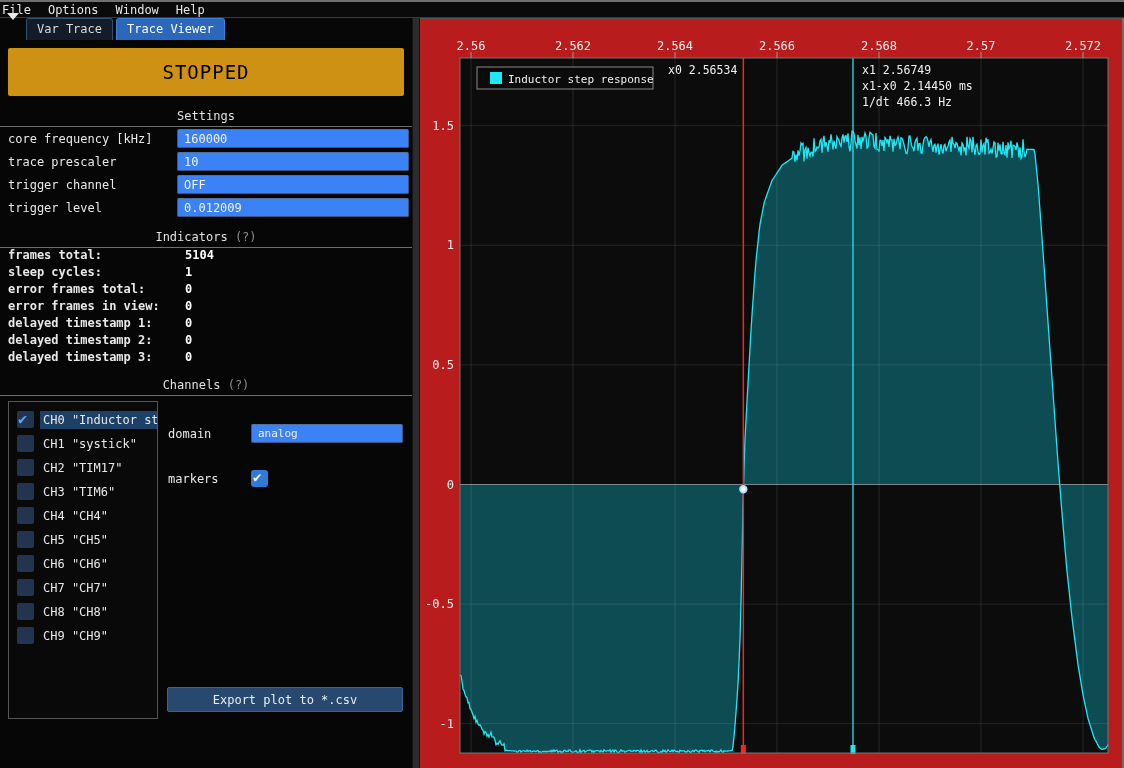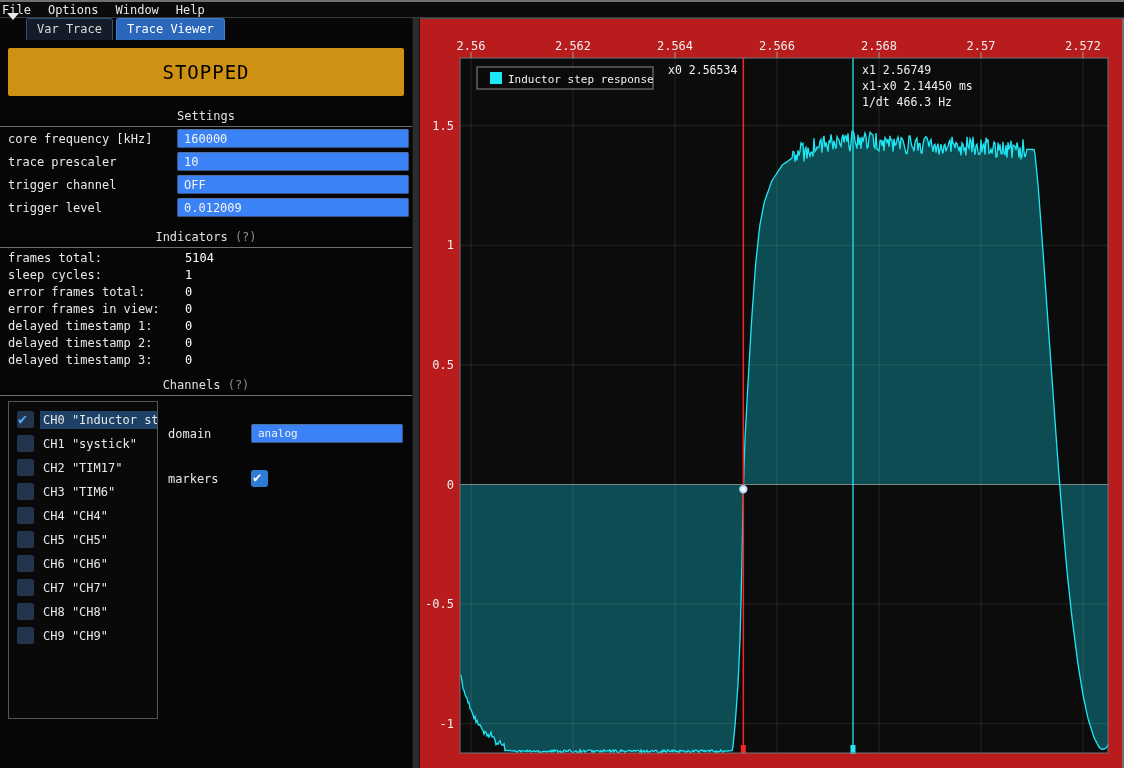--- a/index.html
+++ b/index.html
@@ -19,21 +19,21 @@
   .tab { font-size:12px; padding:3px 10px 4px 10px; border:1px solid #30506f; border-bottom:none; border-radius:3px 3px 0 0; background:#131c28; color:#dcdcdc; margin-right:3px; }
   .tab.active { background:#2b67ba; color:#fff; border-color:#3f7fd4; }
   .stopped { margin:8px; height:48px; background:#ce9113; border-radius:2px; display:flex; align-items:center; justify-content:center; font-size:19px; color:#000000; letter-spacing:1px; }
   .heading { text-align:center; font-size:12px; color:#e0e0e0; margin-top:13px; margin-bottom:3px; }
   .heading .help { color:#8c8c8c; }
   .sep { border:0; border-top:1px solid #6d6d6d; margin:0; }
   .set-row { display:flex; align-items:center; height:23px; padding-left:8px; }
   .set-row .lbl { flex:1; font-size:12px; color:#e8e8e8; }
   .field { background:#3b82f6; border:1px solid #3a5584; border-top-color:#50709f; border-radius:2px; font-size:12px; color:#f2f2f2; padding:1px 6px; height:19px; line-height:16px; white-space:nowrap; overflow:hidden; }
   .set-row .field { width:232px; margin-right:3px; }
-  .ind-row { display:flex; height:17px; align-items:flex-end; padding-left:8px; font-size:12px; }
+  .ind-row { display:flex; height:17px; align-items:flex-start; padding-left:8px; font-size:12px;font-weight:bold; }
   .ind-row .lbl { width:177px; }
   .ind-row .val { color:#fff; }
   .channels-area { position:relative; height:330px; }
   .ch-list { position:absolute; left:8px; top:5px; width:150px; height:318px; border:1px solid #565656; background:#090909; overflow:hidden; }
   .ch-row { display:flex; align-items:center; height:23px; margin-top:1px; }
   .ch-row:first-child { margin-top:6px; }
   .cb { width:17px; height:17px; margin-left:8px; background:#22344e; border-radius:2px; flex:none; position:relative; }
   .cb.checked::after { content:"✔"; position:absolute; left:1px; top:-1px; font-size:15px; color:#59a7f7; }
   .ch-label { margin-left:6px; font-size:12px; padding:2px 3px; white-space:nowrap; overflow:hidden; }
   .ch-row.selected .ch-label { background:#1d4166; }
@@ -179,20 +179,21 @@
       <div class="det-row" style="left:168px; top:28px;">
         <span class="det-lbl">domain</span>
         <span class="field det-field">analog</span>
       </div>
       <div class="det-row" style="left:168px; top:74px;">
         <span class="det-lbl">markers</span>
         <span class="cb-markers"></span>
       </div>
     </div>
 
+    <div class="export-btn">Export plot to *.csv</div>
   </div>
 
   <div class="divider"></div>
 
   <div class="right">
     <svg id="plot" width="702" height="749" viewBox="0 0 702 749">
         <rect x="40" y="39" width="648" height="695" fill="#0c0c0c"></rect>
         <path d="M40,465.5 L40,655.9 L41,656.7 L42,662.4 L43,669.7 L44,671.6 L45,675.4 L46,677.8 L47,678.8 L48,683.7 L49,683.5 L50,689.6 L51,690.4 L52,693.2 L53,696.0 L54,699.7 L55,697.5 L56,703.3 L57,701.3 L58,705.1 L59,706.2 L60,705.8 L61,707.5 L62,710.1 L63,711.2 L64,715.1 L65,712.6 L66,713.4 L67,717.0 L68,715.6 L69,718.1 L70,716.1 L71,713.4 L72,718.0 L73,717.7 L74,718.4 L75,721.2 L76,725.7 L77,724.4 L78,725.2 L79,723.1 L80,721.9 L81,724.8 L82,726.2 L83,726.2 L84,724.9 L85,731.7 L86,731.2 L87,731.5 L88,731.6 L89,731.7 L90,731.7 L91,731.8 L92,731.9 L93,731.9 L94,732.0 L95,732.1 L96,732.1 L97,733.2 L98,732.9 L99,731.7 L100,731.5 L101,733.2 L102,732.0 L103,731.8 L104,731.6 L105,732.4 L106,732.6 L107,731.2 L108,732.6 L109,731.9 L110,731.6 L111,733.0 L112,732.6 L113,732.1 L114,732.0 L115,732.3 L116,732.7 L117,731.8 L118,731.6 L119,733.4 L120,732.5 L121,733.4 L122,733.0 L123,732.3 L124,732.8 L125,732.2 L126,733.2 L127,732.3 L128,732.9 L129,732.3 L130,731.7 L131,733.1 L132,731.3 L133,732.7 L134,731.0 L135,732.4 L136,731.4 L137,731.3 L138,733.6 L139,732.5 L140,732.1 L141,733.5 L142,732.7 L143,733.3 L144,731.2 L145,731.3 L146,732.7 L147,732.0 L148,732.4 L149,730.8 L150,730.8 L151,732.4 L152,733.4 L153,733.2 L154,732.9 L155,732.5 L156,731.7 L157,733.4 L158,733.5 L159,733.3 L160,730.9 L161,733.6 L162,732.4 L163,731.8 L164,731.3 L165,733.4 L166,732.4 L167,732.0 L168,731.4 L169,731.1 L170,731.2 L171,731.1 L172,733.3 L173,731.7 L174,733.5 L175,731.8 L176,731.6 L177,732.0 L178,731.4 L179,732.0 L180,733.2 L181,731.5 L182,732.5 L183,733.1 L184,730.8 L185,732.1 L186,731.9 L187,732.1 L188,731.5 L189,732.2 L190,730.9 L191,733.3 L192,731.9 L193,731.0 L194,733.2 L195,731.0 L196,731.3 L197,733.0 L198,733.6 L199,733.3 L200,732.3 L201,730.9 L202,732.4 L203,731.7 L204,732.0 L205,733.4 L206,732.4 L207,732.1 L208,731.8 L209,731.5 L210,731.5 L211,732.5 L212,731.9 L213,732.5 L214,731.3 L215,731.7 L216,732.4 L217,731.3 L218,731.3 L219,731.9 L220,733.4 L221,731.0 L222,733.6 L223,732.2 L224,731.5 L225,733.4 L226,732.5 L227,731.4 L228,733.3 L229,732.7 L230,732.8 L231,732.0 L232,731.3 L233,732.5 L234,732.6 L235,731.3 L236,731.2 L237,732.5 L238,733.6 L239,733.5 L240,733.5 L241,732.4 L242,733.5 L243,731.1 L244,732.5 L245,731.4 L246,733.5 L247,732.6 L248,730.9 L249,732.0 L250,732.5 L251,732.5 L252,731.1 L253,732.7 L254,731.1 L255,731.7 L256,732.7 L257,732.3 L258,732.5 L259,733.6 L260,731.3 L261,732.0 L262,732.0 L263,731.8 L264,731.6 L265,733.1 L266,732.8 L267,733.1 L268,731.5 L269,732.2 L270,733.1 L271,733.5 L272,732.3 L273,731.4 L274,732.9 L275,731.3 L276,731.0 L277,731.9 L278,732.4 L279,733.5 L280,731.4 L281,731.6 L282,731.1 L283,732.3 L284,731.4 L285,732.7 L286,731.7 L287,732.1 L288,731.6 L289,731.5 L290,732.8 L291,731.1 L292,730.9 L293,732.3 L294,732.7 L295,733.2 L296,732.0 L297,733.6 L298,732.3 L299,733.0 L300,732.2 L301,730.9 L302,732.7 L303,733.3 L304,731.8 L305,732.1 L306,732.2 L307,732.1 L308,732.0 L309,731.9 L310,731.8 L311,731.7 L312,731.6 L313,727.6 L314,717.1 L315,706.6 L316,693.2 L317,679.1 L318,665.0 L319,643.8 L320,620.4 L321,583.4 L322,539.4 L323,487.8 L324,449.6 L325,420.0 L326,401.2 L327,382.5 L328,364.4 L329,346.8 L330,329.2 L331,311.6 L332,295.8 L333,281.7 L334,267.7 L335,253.6 L336,241.5 L337,232.1 L338,222.7 L339,213.4 L340,205.4 L341,200.2 L342,195.0 L343,189.8 L344,184.5 L345,181.1 L346,178.3 L347,175.5 L348,172.7 L349,169.9 L350,167.1 L351,164.2 L352,161.6 L353,160.0 L354,158.5 L355,157.0 L356,155.5 L357,153.9 L358,152.4 L359,150.9 L360,149.4 L361,147.8 L362,146.3 L363,145.5 L364,144.8 L365,144.1 L366,143.4 L367,142.7 L368,142.0 L369,141.3 L370,140.6 L371,139.9 L372,139.2 L373,132.4 L374,133.2 L375,142.6 L376,135.7 L377,141.4 L378,131.3 L379,136.6 L380,131.9 L381,124.0 L382,125.7 L383,124.5 L384,142.5 L385,130.5 L386,128.4 L387,139.6 L388,128.5 L389,133.7 L390,137.2 L391,133.4 L392,133.2 L393,137.5 L394,119.3 L395,132.5 L396,131.2 L397,128.0 L398,128.9 L399,128.0 L400,122.0 L401,120.3 L402,133.6 L403,121.4 L404,116.9 L405,128.3 L406,123.3 L407,126.8 L408,132.7 L409,121.2 L410,124.1 L411,115.4 L412,122.2 L413,130.4 L414,121.6 L415,126.4 L416,129.7 L417,117.7 L418,119.7 L419,121.1 L420,125.6 L421,127.4 L422,119.0 L423,115.4 L424,123.7 L425,117.3 L426,116.8 L427,122.9 L428,114.2 L429,128.0 L430,132.3 L431,123.6 L432,112.2 L433,112.3 L434,114.5 L435,121.9 L436,125.5 L437,129.5 L438,115.8 L439,126.2 L440,118.3 L441,130.0 L442,117.8 L443,121.9 L444,118.4 L445,114.0 L446,117.2 L447,129.0 L448,127.9 L449,118.8 L450,113.3 L451,114.2 L452,115.3 L453,115.8 L454,127.5 L455,129.2 L456,114.0 L457,130.3 L458,130.7 L459,131.9 L460,121.3 L461,121.2 L462,127.0 L463,121.1 L464,131.9 L465,118.5 L466,120.1 L467,123.4 L468,120.3 L469,127.9 L470,116.9 L471,120.8 L472,120.8 L473,132.6 L474,119.7 L475,126.2 L476,125.3 L477,120.6 L478,118.0 L479,122.6 L480,130.2 L481,118.8 L482,119.5 L483,121.4 L484,125.5 L485,129.8 L486,134.3 L487,134.7 L488,128.8 L489,117.1 L490,116.9 L491,123.3 L492,127.7 L493,128.8 L494,132.3 L495,123.2 L496,120.5 L497,119.1 L498,131.6 L499,124.6 L500,124.5 L501,133.8 L502,134.3 L503,125.7 L504,120.2 L505,118.7 L506,117.7 L507,118.8 L508,122.1 L509,127.9 L510,122.8 L511,120.6 L512,127.2 L513,133.0 L514,126.2 L515,125.3 L516,133.6 L517,127.5 L518,124.6 L519,135.7 L520,130.5 L521,125.0 L522,131.3 L523,134.5 L524,126.4 L525,125.4 L526,132.2 L527,128.7 L528,127.3 L529,123.1 L530,121.2 L531,132.9 L532,117.8 L533,124.4 L534,125.1 L535,129.2 L536,123.5 L537,124.3 L538,128.2 L539,131.5 L540,127.4 L541,136.4 L542,123.9 L543,125.3 L544,131.3 L545,128.6 L546,136.5 L547,117.9 L548,127.2 L549,129.5 L550,119.7 L551,121.9 L552,133.2 L553,117.9 L554,129.8 L555,135.8 L556,126.7 L557,125.3 L558,132.9 L559,135.5 L560,134.8 L561,120.6 L562,133.4 L563,126.5 L564,124.7 L565,135.8 L566,118.7 L567,123.5 L568,120.2 L569,134.3 L570,133.4 L571,130.3 L572,134.7 L573,129.1 L574,122.9 L575,124.0 L576,138.2 L577,137.7 L578,123.7 L579,131.7 L580,125.4 L581,134.7 L582,134.9 L583,122.7 L584,134.3 L585,135.6 L586,126.0 L587,138.8 L588,123.3 L589,129.7 L590,127.8 L591,121.7 L592,139.0 L593,126.1 L594,126.5 L595,127.6 L596,131.1 L597,123.5 L598,128.2 L599,138.8 L600,128.4 L601,139.4 L602,137.5 L603,120.4 L604,133.1 L605,138.0 L606,134.7 L607,130.2 L608,130.3 L609,130.3 L610,130.4 L611,130.4 L612,130.5 L613,130.5 L614,130.6 L615,135.1 L616,145.2 L617,155.2 L618,165.3 L619,178.4 L620,191.9 L621,205.3 L622,218.8 L623,232.8 L624,246.8 L625,260.9 L626,275.0 L627,289.1 L628,303.1 L629,317.2 L630,331.3 L631,345.3 L632,359.4 L633,373.5 L634,387.5 L635,401.6 L636,415.7 L637,429.8 L638,443.2 L639,456.1 L640,469.0 L641,481.9 L642,494.3 L643,506.1 L644,517.8 L645,529.5 L646,541.2 L647,552.2 L648,561.6 L649,571.0 L650,580.4 L651,589.7 L652,598.8 L653,606.6 L654,614.4 L655,622.2 L656,630.0 L657,637.9 L658,645.5 L659,651.6 L660,657.7 L661,663.8 L662,669.9 L663,676.0 L664,680.7 L665,685.4 L666,690.1 L667,694.8 L668,699.4 L669,702.7 L670,705.9 L671,709.0 L672,712.1 L673,715.2 L674,718.4 L675,720.5 L676,722.4 L677,724.3 L678,726.1 L679,728.0 L680,729.1 L681,729.8 L682,730.5 L683,730.1 L684,730.0 L685,729.7 L686,729.0 L687,727.7 L688,725.4 L688,465.5 Z" fill="#0d4c52" stroke="none"></path>
         <line x1="51" y1="39" x2="51" y2="734" stroke="rgba(255,255,255,0.10)"></line>
         <line x1="152.99999999998877" y1="39" x2="152.99999999998877" y2="734" stroke="rgba(255,255,255,0.10)"></line>

